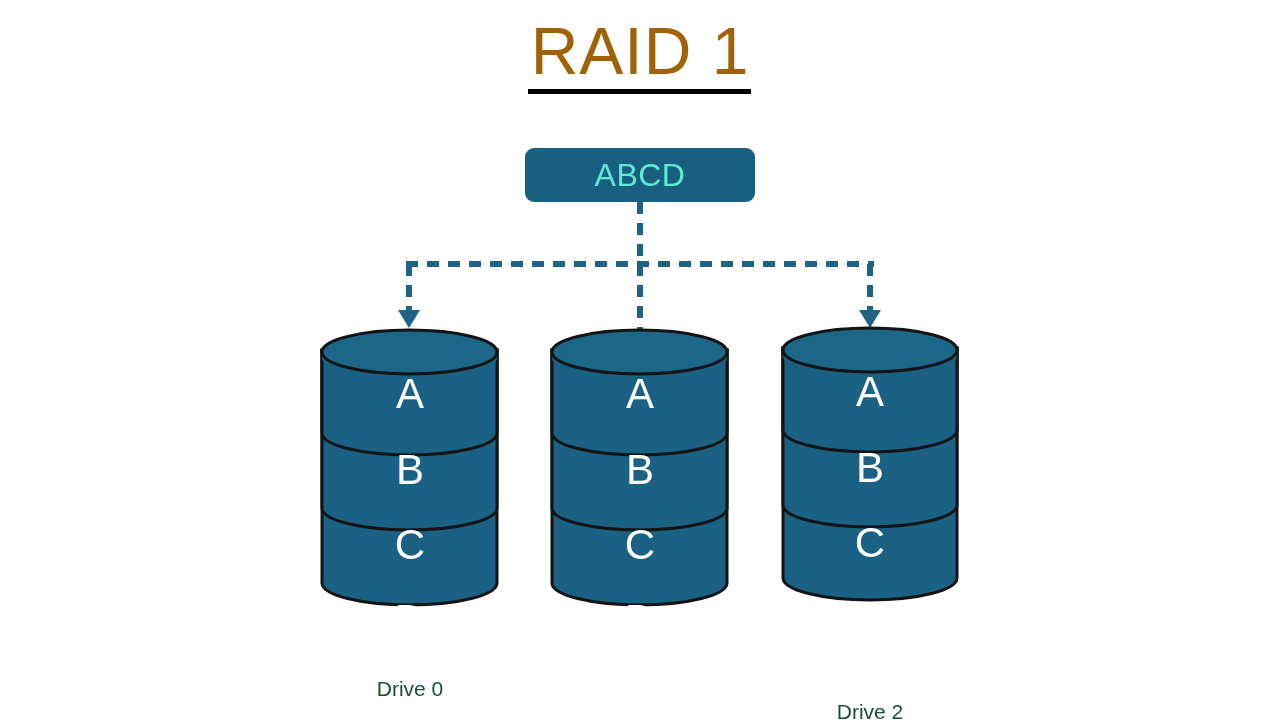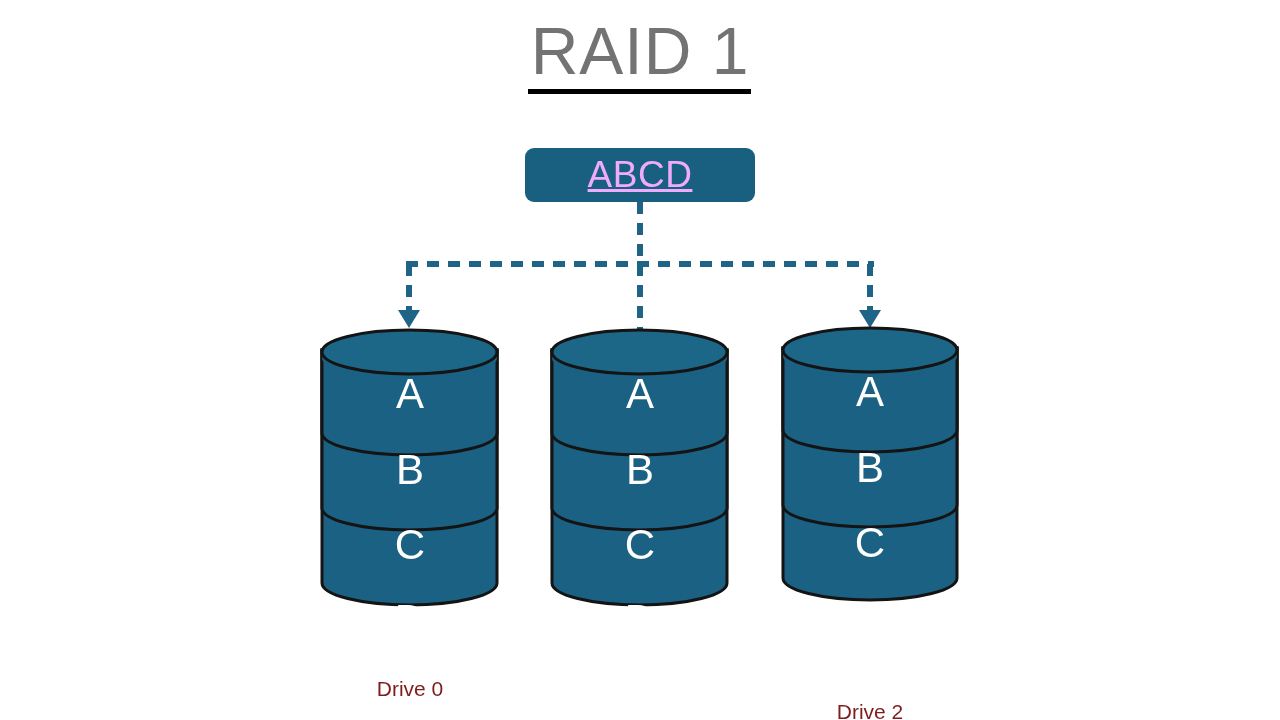--- a/index.html
+++ b/index.html
@@ -25,21 +25,21 @@
     position: absolute;
     left: 0;
     top: 14px;
     width: 1280px;
     text-align: center;
   }
   .title-text {
     display: inline-block;
     font-size: 66px;
     line-height: 74px;
-    color: #737373;
+    color: #a16207;
     letter-spacing: 1px;
     font-weight: 400;
     padding: 0 2px;
   }
   .title-rule {
     position: absolute;
     left: 528px;
     top: 89px;
     width: 223px;
     height: 5px;
@@ -51,45 +51,44 @@
     top: 148px;
     width: 230px;
     height: 54px;
     background: #195F80;
     border-radius: 9px;
     display: flex;
     align-items: center;
     justify-content: center;
   }
   .source-label {
-    color: #f0abfc;
-    font-size: 37px;
+    color: #5eead4;
+    font-size: 32px;
     line-height: 34px;
     letter-spacing: 0.5px;
-    text-decoration: underline;
   }
   svg.overlay {
     position: absolute;
     left: 0;
     top: 0;
     width: 1280px;
     height: 720px;
   }
   .disk-letter {
     position: absolute;
     color: #ffffff;
     font-size: 42px;
     line-height: 46px;
     text-align: center;
     width: 120px;
     pointer-events: none;
   }
   .drive-caption {
     position: absolute;
-    color: #7f1d1d;
+    color: #14532d;
     font-size: 21px;
     line-height: 24px;
     text-align: center;
     width: 200px;
   }
 </style>
 </head>
 <body>
 
 <div id="stage">

